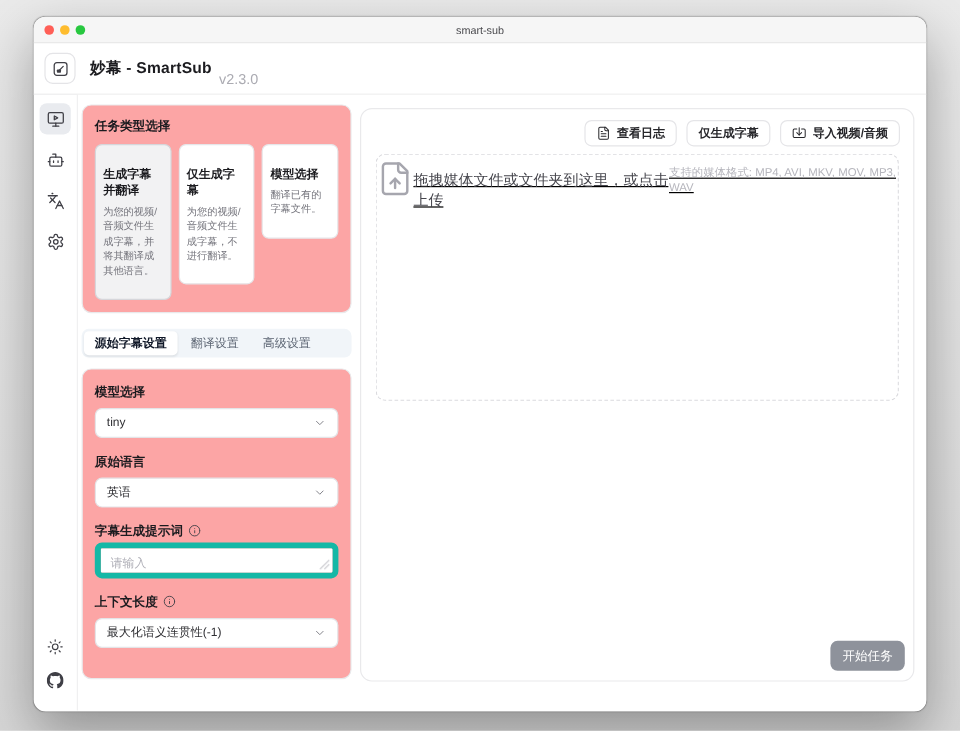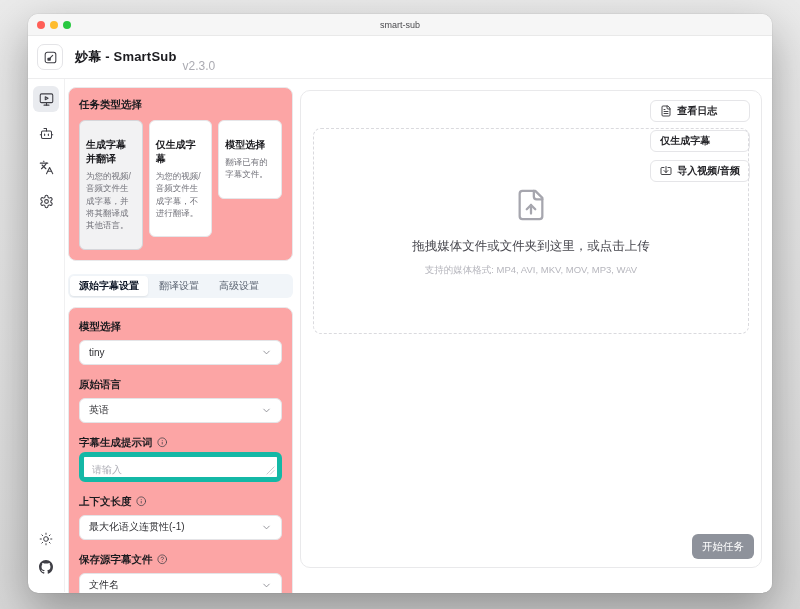--- a/index.html
+++ b/index.html
@@ -82,30 +82,30 @@
   .select svg { width:11px; height:11px; color:#7a7a82; }
   .textarea-wrap { margin-top:2px; border:5px solid #14b8a6; border-radius:6px; height:30px; position:relative; overflow:hidden; }
   .textarea-wrap textarea {
     width:100%; height:100%; border:none; outline:none; resize:none;
     padding:6px 8px; font-size:10px; font-family:inherit; color:#333;
   }
   .textarea-wrap textarea::placeholder { color:#b0b0b8; }
   .resize-handle { position:absolute; right:2px; bottom:2px; width:9px; height:9px; color:#c4c4ca; }
   
   .right-panel { position:absolute; left:235px; top:11px; width:462px; height:478px; border:1px solid #e9e9eb; border-radius:10px; background:#fff; }
-  .toolbar { position:absolute; top:9px; right:11px; display:flex; gap:8px;flex-direction:column; }
+  .toolbar { position:absolute; top:9px; right:11px; display:flex; gap:8px; }
   .btn {
     height:22px; padding:0 9px; border:1px solid #e5e5e8; border-radius:6px; background:#fff;
     display:flex; align-items:center; gap:5px; font-size:10px; font-weight:600; color:#26262a; cursor:pointer;
   }
   .btn svg { width:12px; height:12px; color:#26262a; }
   .dropzone {
     position:absolute; left:12px; right:12px; top:37px; height:206px;
     border:1px dashed #dadade; border-radius:8px;
-    display:flex; flex-direction:column; align-items:center; justify-content:center; cursor:pointer;
+    display:flex; flex-direction:row; justify-content:center; cursor:pointer;text-decoration:underline;
   }
   .dz-icon { width:34px; height:40px; color:#a6a6ae; }
   .dz-text { margin-top:13px; font-size:12.5px; color:#46464d; }
   .dz-formats { margin-top:9px; font-size:9.5px; color:#b6b6bd; }
   .start-btn {
     position:absolute; right:7px; bottom:8px; height:25px; padding:0 10px;
     background:#8e929b; border:none; border-radius:6px; color:#fff; font-size:10.5px; font-weight:500;
     display:flex; align-items:center; font-family:inherit; cursor:default;
   }
   svg.stroke { fill:none; stroke:currentColor; stroke-width:1.7; stroke-linecap:round; stroke-linejoin:round; }
@@ -271,36 +271,20 @@
               </svg>
             </div>
             <div class="select">
               <span>最大化语义连贯性(-1)</span>
               <svg class="stroke" viewBox="0 0 24 24">
                   <path d="m6 9 6 6 6-6"></path>
                 </svg>
             </div>
           </div>
 
-          <div class="field" style="margin-bottom:0">
-            <div class="field-label">
-              <span>保存源字幕文件</span>
-              <svg class="stroke" viewBox="0 0 24 24">
-                <circle cx="12" cy="12" r="10"></circle>
-                  <path d="M9.09 9a3 3 0 0 1 5.83 1c0 2-3 3-3 3"></path>
-                  <path d="M12 17h.01"></path>
-              </svg>
-            </div>
-            <div class="select">
-              <span>文件名</span>
-              <svg class="stroke" viewBox="0 0 24 24">
-                  <path d="m6 9 6 6 6-6"></path>
-                </svg>
-            </div>
-          </div>
 
         </div>
       </div>
 
       <div class="right-panel">
 
         <div class="toolbar">
           <button class="btn">
             <svg class="stroke" viewBox="0 0 24 24">
               <path d="M15 2H6a2 2 0 0 0-2 2v16a2 2 0 0 0 2 2h12a2 2 0 0 0 2-2V7Z"></path>

